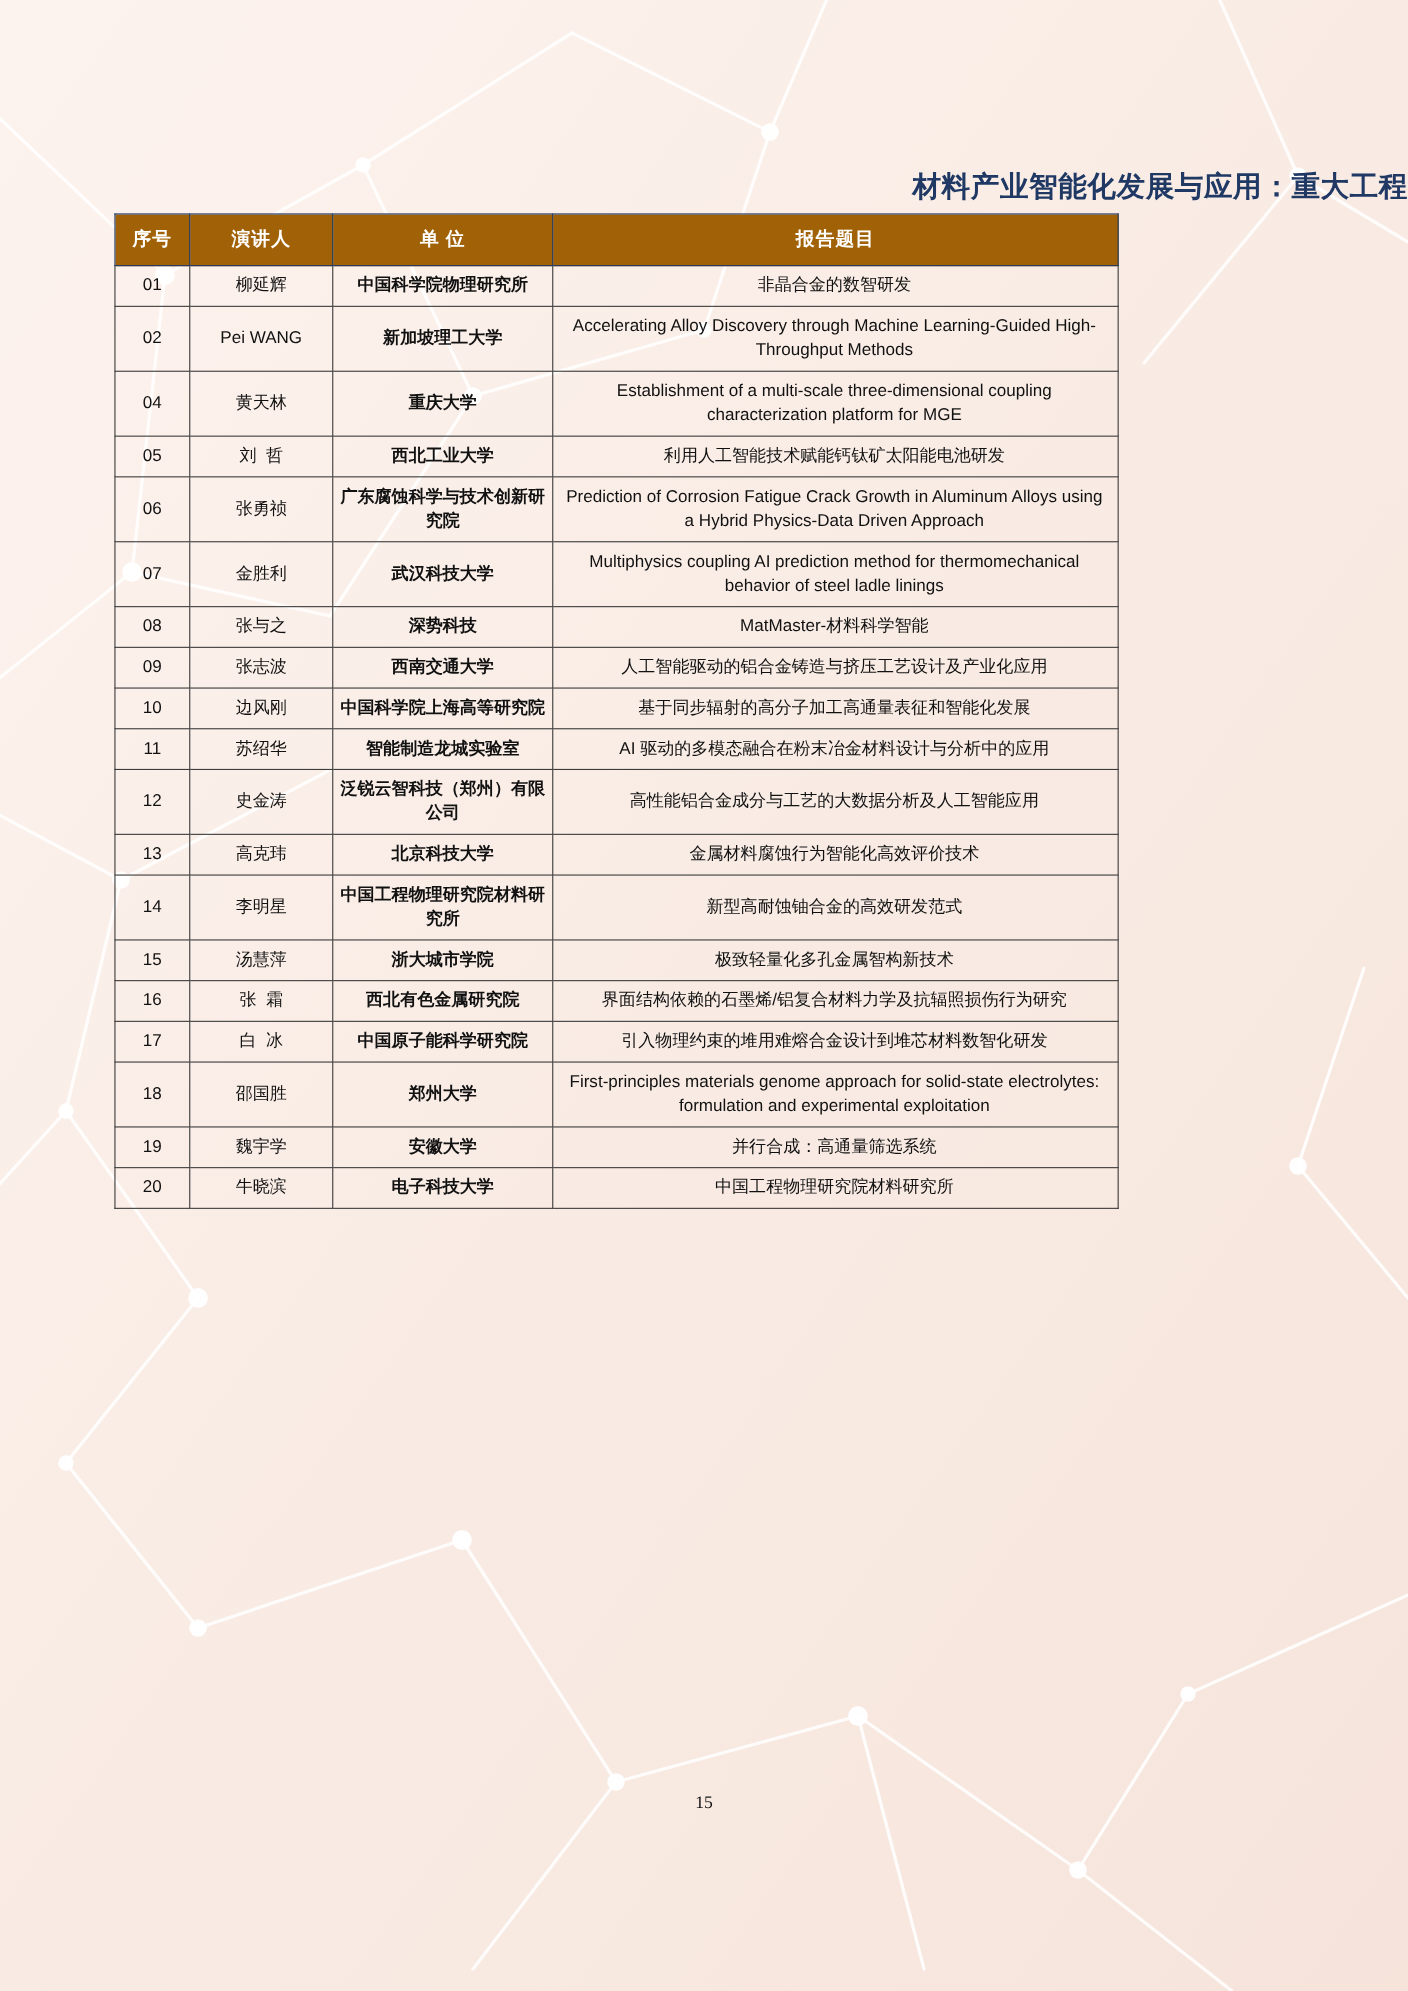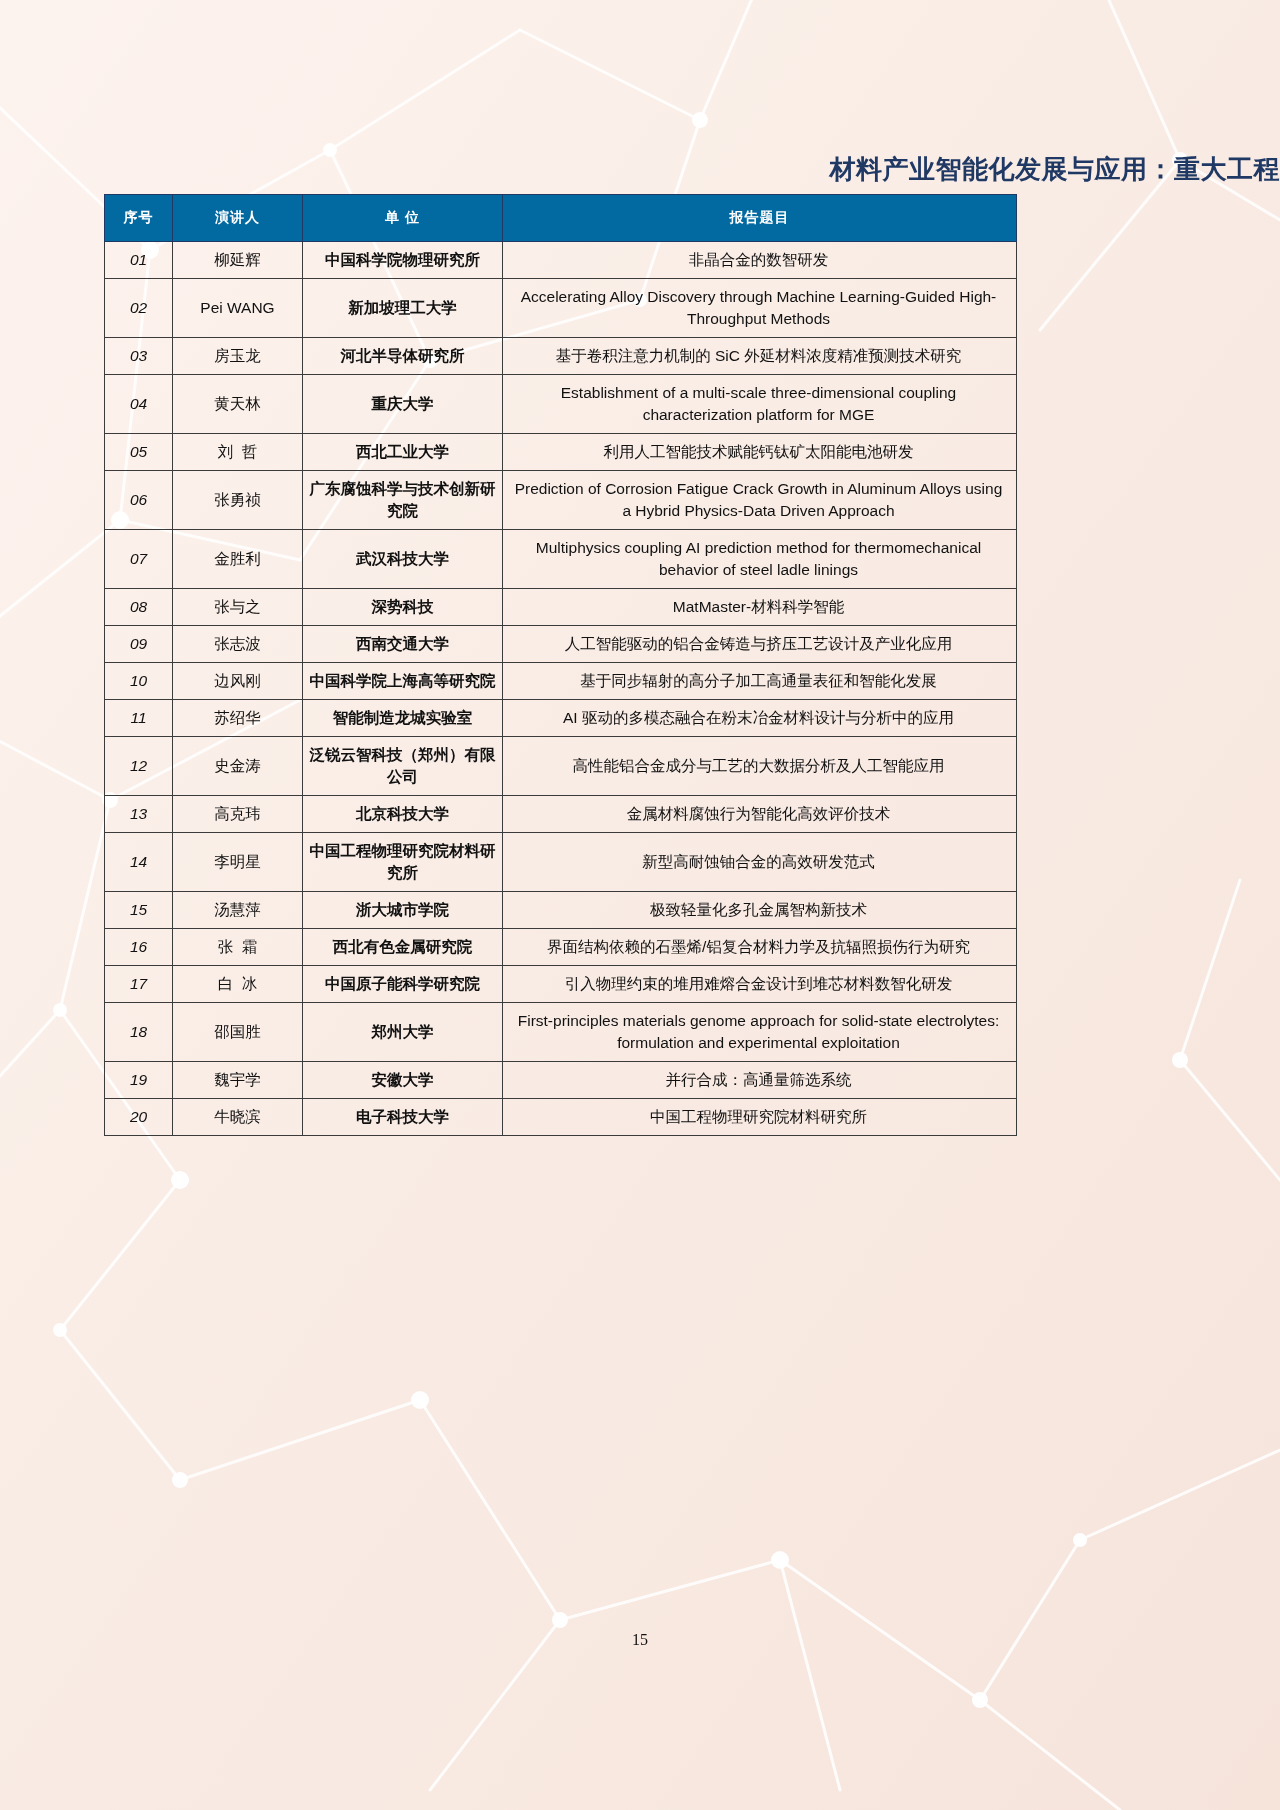--- a/index.html
+++ b/index.html
@@ -58,44 +58,45 @@
   .program-table th,
   .program-table td {
     border: 1px solid #3b3b3b;
     text-align: center;
     vertical-align: middle;
     padding: 7px 6px;
     line-height: 1.42;
   }
 
   .program-table thead th {
-    background: #0369a1;
+    background: #a16207;
     color: #ffffff;
-    font-size: 14px;
+    font-size: 17px;
     font-weight: bold;
     border-color: #1f3864;
     height: 32px;
     letter-spacing: 1px;
+    font-family: Liberation Serif, serif;
   }
   .program-table thead th.hdr-sep {
     border-left: 1px solid #0369a1;
   }
 
   .program-table tbody td {
     background: transparent;
     color: #111111;
     font-size: 15.5px;
   }
 
   .col-no    { width: 68px; }
   .col-sp    { width: 130px; }
   .col-org   { width: 200px; }
   .col-title { width: 514px; }
 
-  td.cell-no    { font-size: 15px; font-style: italic; }
+  td.cell-no    { font-size: 15px; }
   td.cell-sp    { font-size: 16px; white-space: pre; }
   td.cell-org   { font-size: 15.5px; font-weight: bold; }
   td.cell-title { font-size: 15.5px; padding-left: 8px; padding-right: 10px; }
 
   .page-number {
     position: absolute;
     top: 1631px;
     left: 0;
     width: 1280px;
     text-align: center;
@@ -185,26 +186,20 @@
           <td class="cell-org">中国科学院物理研究所</td>
           <td class="cell-title">非晶合金的数智研发</td>
         </tr>
         <tr>
           <td class="cell-no">02</td>
           <td class="cell-sp">Pei WANG</td>
           <td class="cell-org">新加坡理工大学</td>
           <td class="cell-title">Accelerating Alloy Discovery through Machine Learning-Guided High-Throughput Methods</td>
         </tr>
         <tr>
-          <td class="cell-no">03</td>
-          <td class="cell-sp">房玉龙</td>
-          <td class="cell-org">河北半导体研究所</td>
-          <td class="cell-title">基于卷积注意力机制的 SiC 外延材料浓度精准预测技术研究</td>
-        </tr>
-        <tr>
           <td class="cell-no">04</td>
           <td class="cell-sp">黄天林</td>
           <td class="cell-org">重庆大学</td>
           <td class="cell-title">Establishment of a multi-scale three-dimensional coupling characterization platform for MGE</td>
         </tr>
         <tr>
           <td class="cell-no">05</td>
           <td class="cell-sp">刘  哲</td>
           <td class="cell-org">西北工业大学</td>
           <td class="cell-title">利用人工智能技术赋能钙钛矿太阳能电池研发</td>

